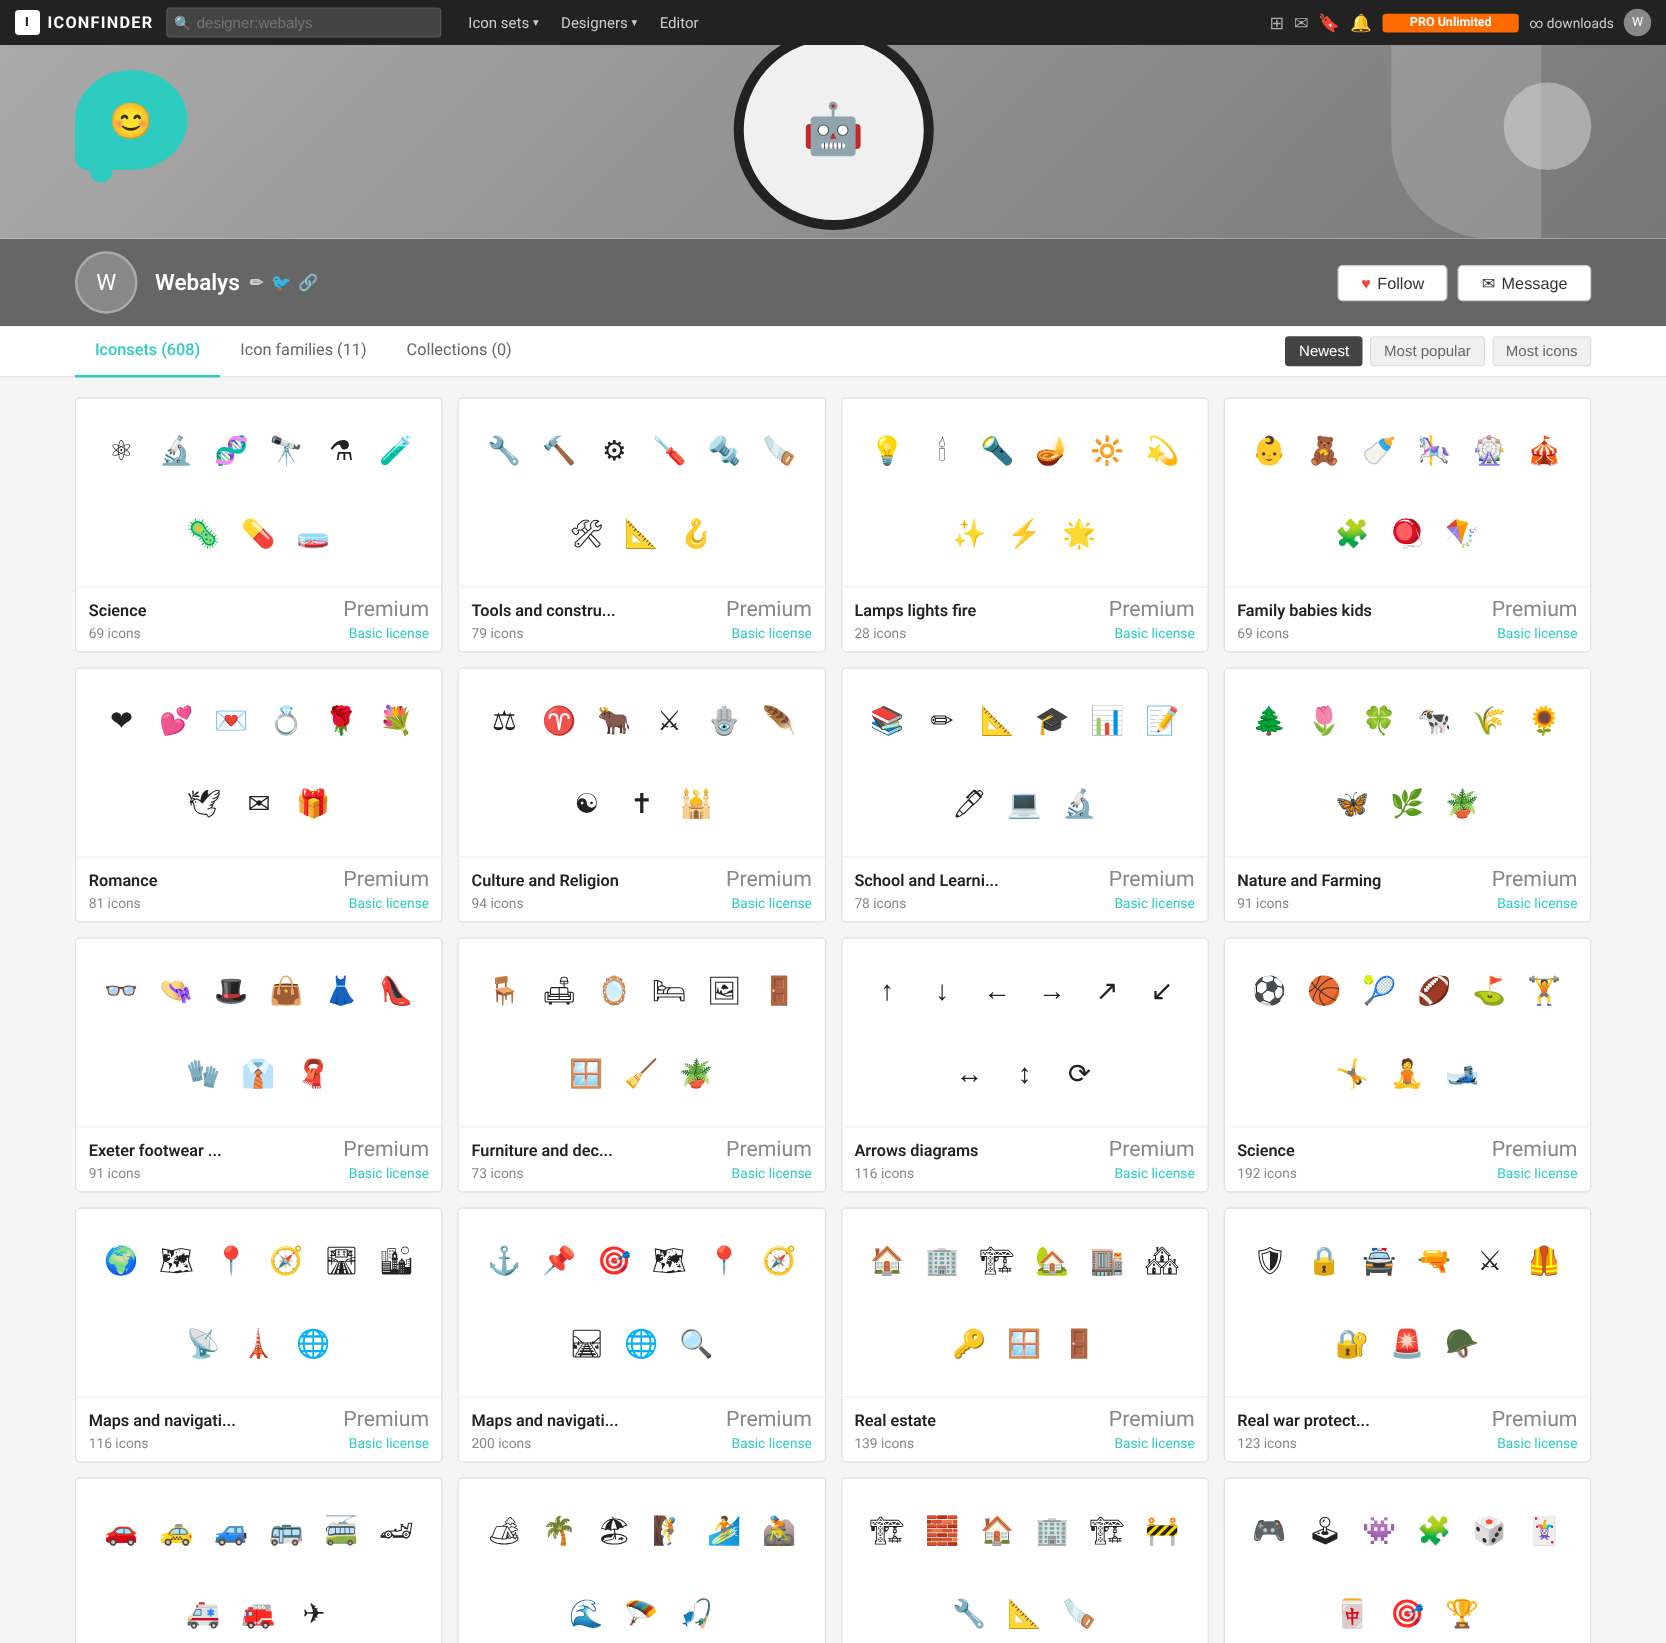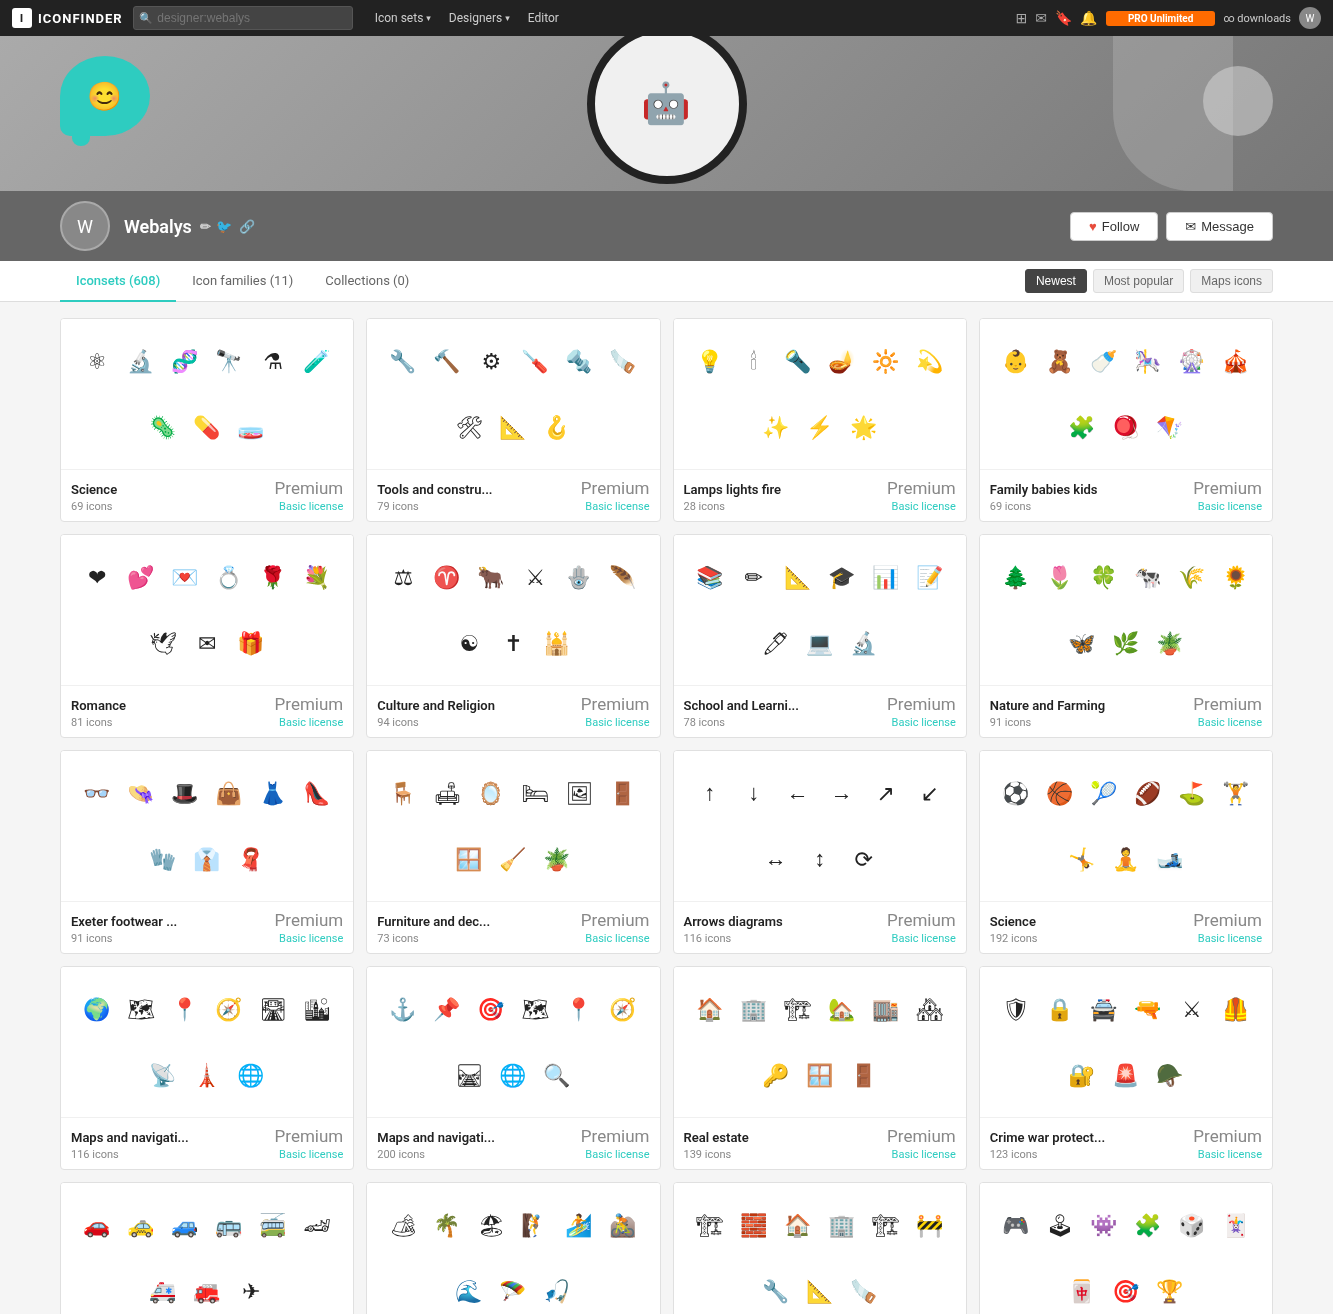--- a/index.html
+++ b/index.html
@@ -250,21 +250,21 @@
   <div class="tab">
     <span>Icon families (11)</span>
   </div>
   <div class="tab">
     <span>Collections (0)</span>
   </div>
   <div class="tab-spacer"></div>
   <div class="sort-btns">
     <button class="sort-btn active">Newest</button>
     <button class="sort-btn">Most popular</button>
-    <button class="sort-btn">Maps icons</button>
+    <button class="sort-btn">Most icons</button>
   </div>
 </div>
 
 <div class="content">
   <div class="icon-grid" id="icon-grid">
 
   <div class="icon-card">
         <div class="card-preview">
           <div class="icon-item">⚛</div>
           <div class="icon-item">🔬</div>
@@ -616,21 +616,21 @@
           <div class="icon-item">🚔</div>
           <div class="icon-item">🔫</div>
           <div class="icon-item">⚔</div>
           <div class="icon-item">🦺</div>
           <div class="icon-item">🔐</div>
           <div class="icon-item">🚨</div>
           <div class="icon-item">🪖</div>
         </div>
         <div class="card-footer">
     <div class="card-title-row">
-      <span class="card-title">Crime war protect...</span>
+      <span class="card-title">Real war protect...</span>
       <span class="card-premium">Premium</span>
     </div>
     <div class="card-meta-row">
       <span class="card-count">123 icons</span>
       <span class="card-license">Basic license</span>
     </div>
   </div>
       </div>
       <div class="icon-card">
         <div class="card-preview">

